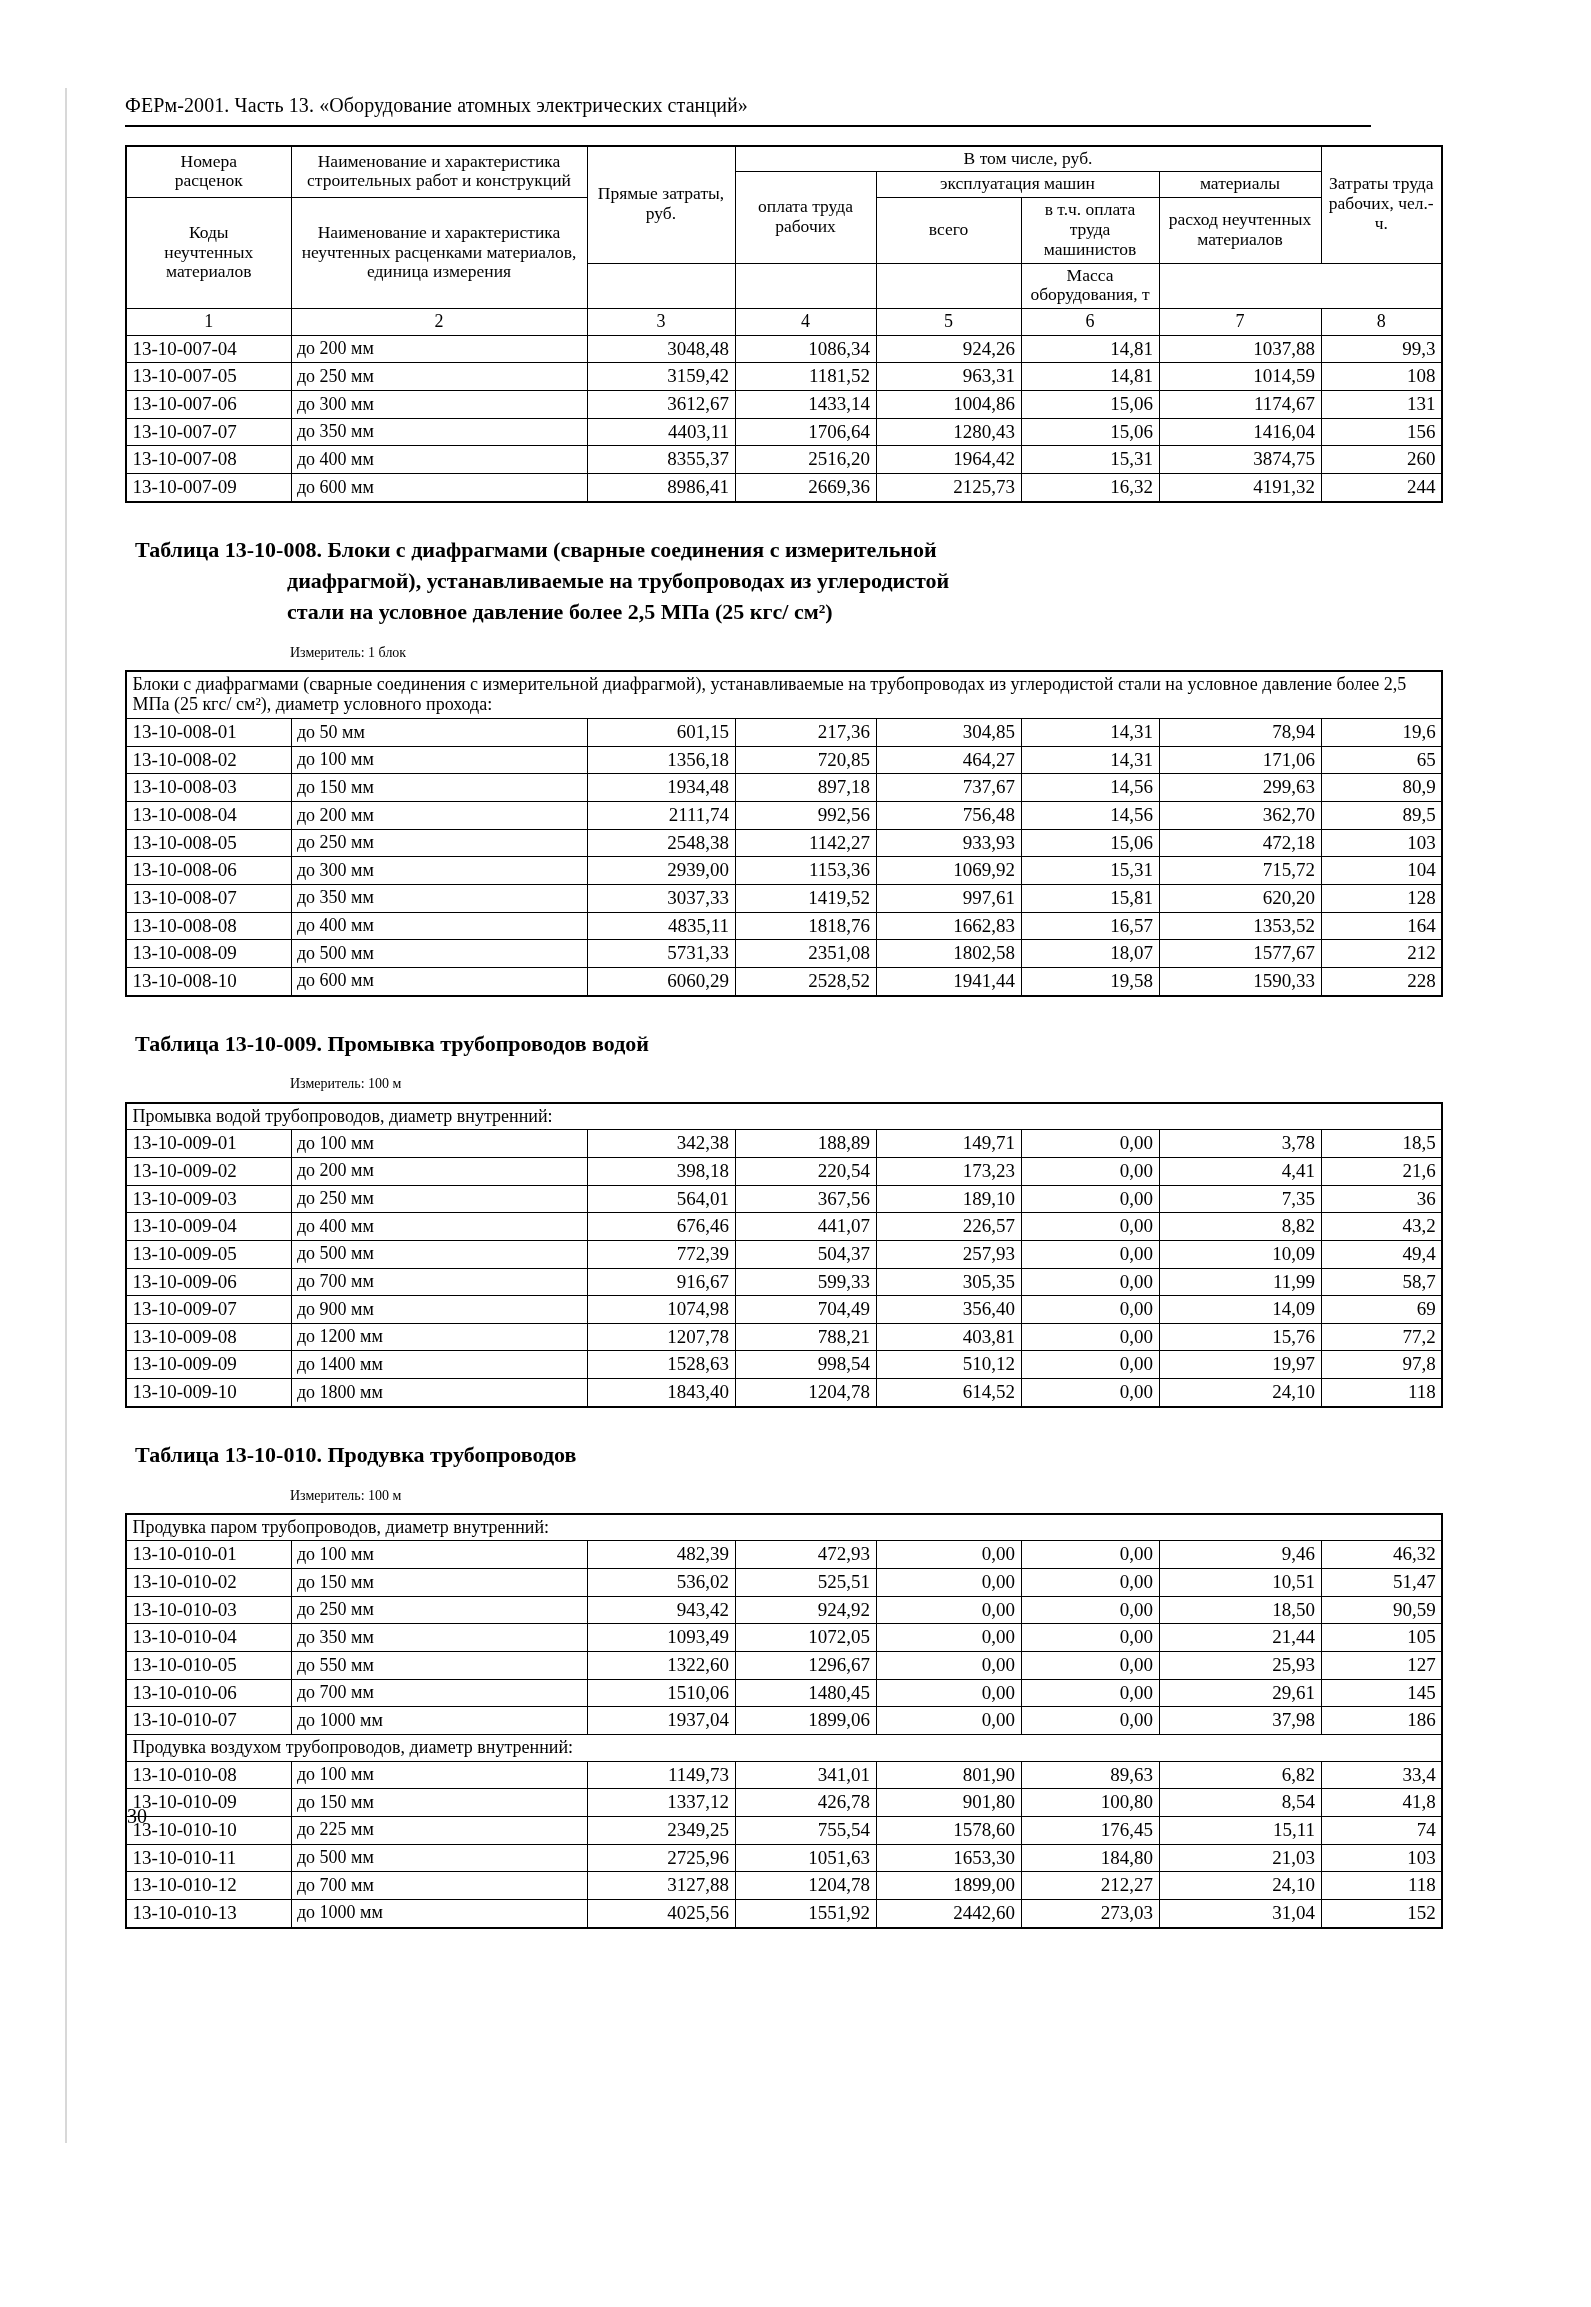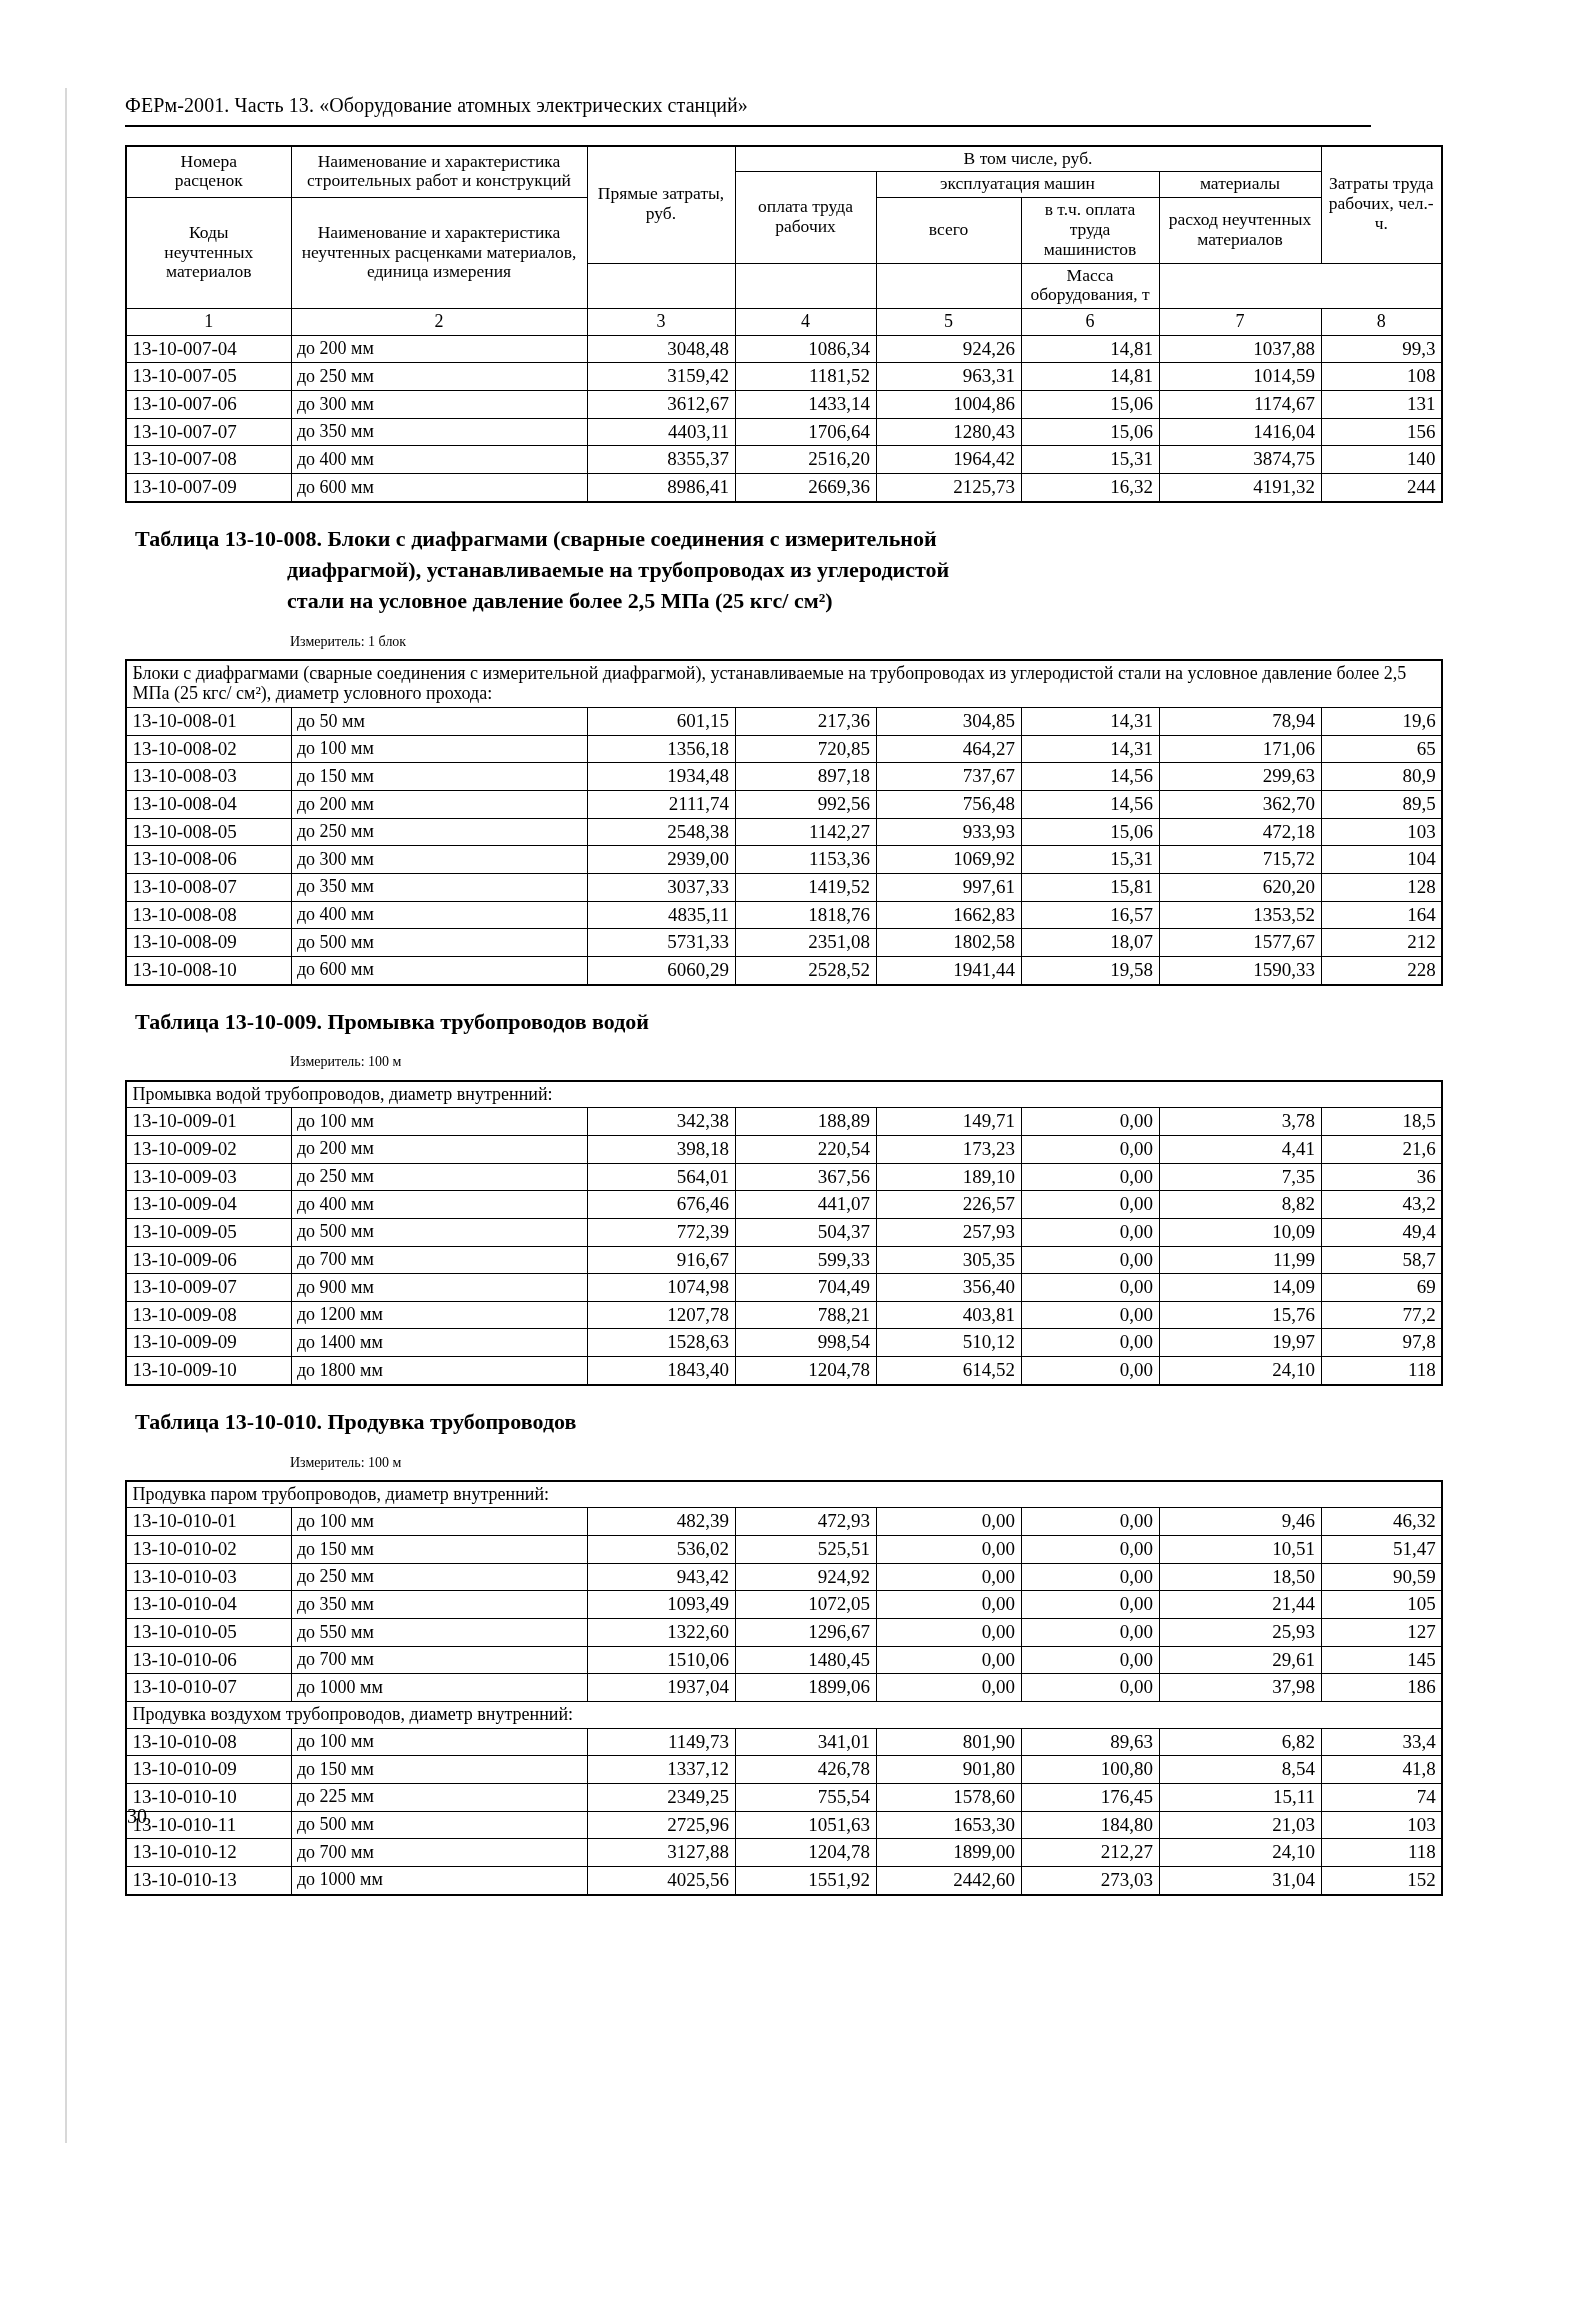--- a/index.html
+++ b/index.html
@@ -63,21 +63,21 @@
   .colnum { text-align:center; font-size:18px; }
 
   
   table.fer { border:2px solid #000; }
 
   
   .tbl-title {
     font-size:22px;
     font-weight:bold;
     line-height:1.42;
-    margin:20px 0 0 0;
+    margin:31px 0 0 0;
     padding-left:0;
   }
   .tbl-title .hang {
     display:block;
     padding-left:162px;
     text-indent:0;
   }
   .tbl-title .firstline { display:block; padding-left:10px; }
   .izm {
     font-size:14px;
@@ -246,21 +246,21 @@
           <td class="num">156</td>
         </tr>
         <tr>
           <td class="code">13-10-007-08</td>
           <td class="name">до 400 мм</td>
           <td class="num">8355,37</td>
           <td class="num">2516,20</td>
           <td class="num">1964,42</td>
           <td class="num">15,31</td>
           <td class="num">3874,75</td>
-          <td class="num">140</td>
+          <td class="num">260</td>
         </tr>
         <tr>
           <td class="code">13-10-007-09</td>
           <td class="name">до 600 мм</td>
           <td class="num">8986,41</td>
           <td class="num">2669,36</td>
           <td class="num">2125,73</td>
           <td class="num">16,32</td>
           <td class="num">4191,32</td>
           <td class="num">244</td>

